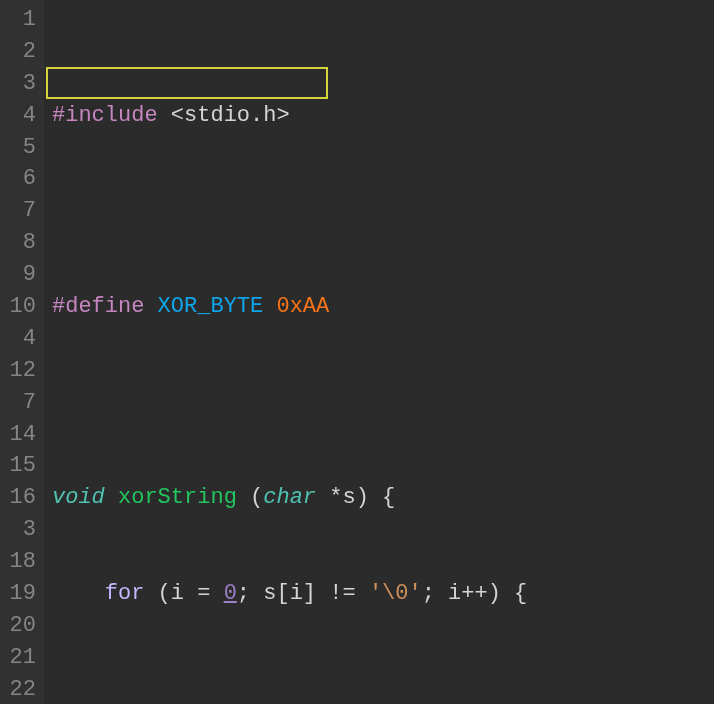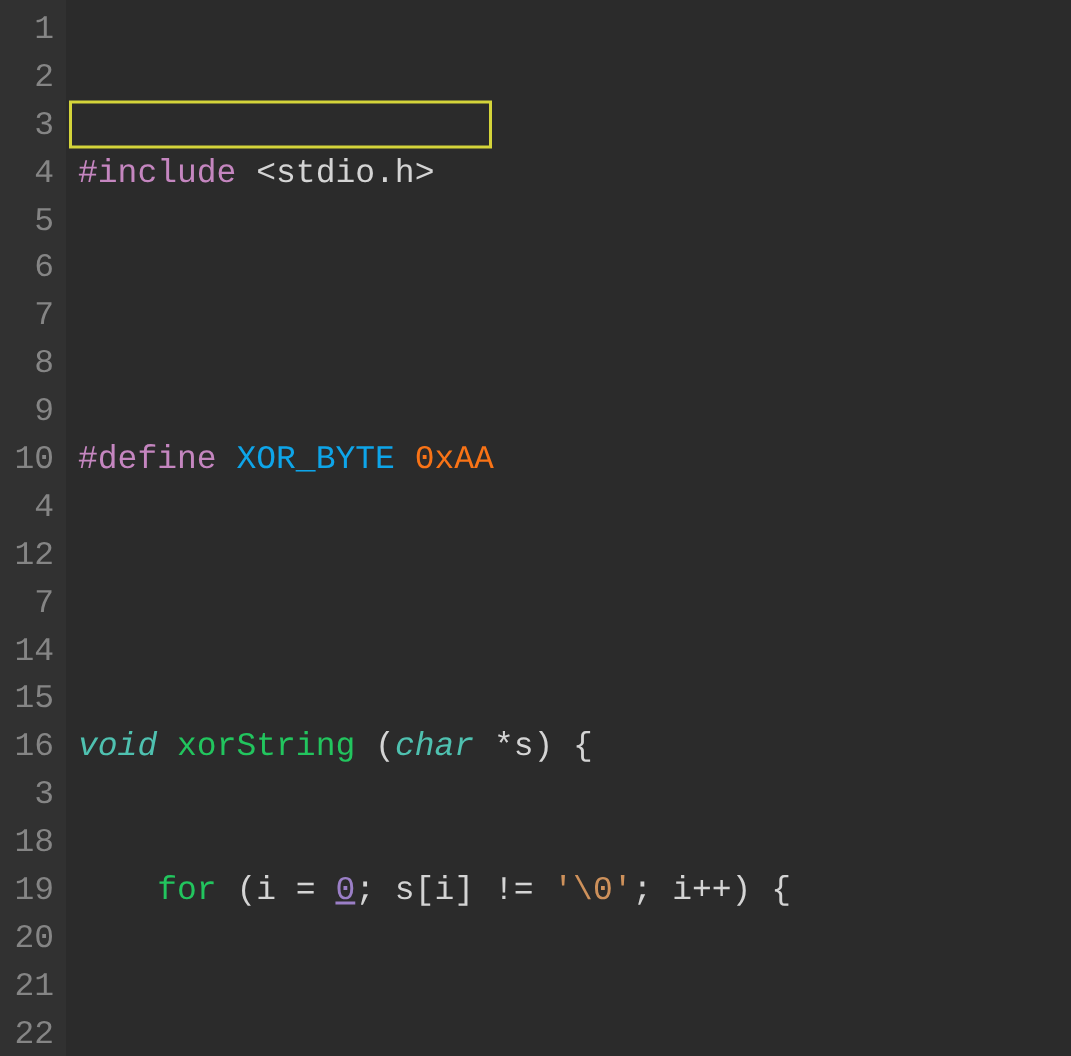--- a/index.html
+++ b/index.html
@@ -45,21 +45,21 @@
       position: absolute;
       border: 2px solid #d4d43a;
       pointer-events: none;
     }
     .hash { color: #c586c0; }
     .directive { color: #c586c0; }
     .include-path { color: #d4d4d4; }
     .define-name { color: #0ea5e9; }
     .define-val { color: #f97316; }
     .kw-type { color: #4fc1b0; font-style: italic; text-align: right; }
-    .kw-ctrl { color: #22c55e; }
+    .kw-ctrl { color: #c4b5fd; }
     .fn-name { color: #22c55e; }
     .num { color: #9b7fc7; }
     .char-lit { color: #ce915b; }
     .ident { color: #d4d4d4; }
   </style>
 </head>
 <body>
 
 <div class="editor">
   <div class="gutter">

